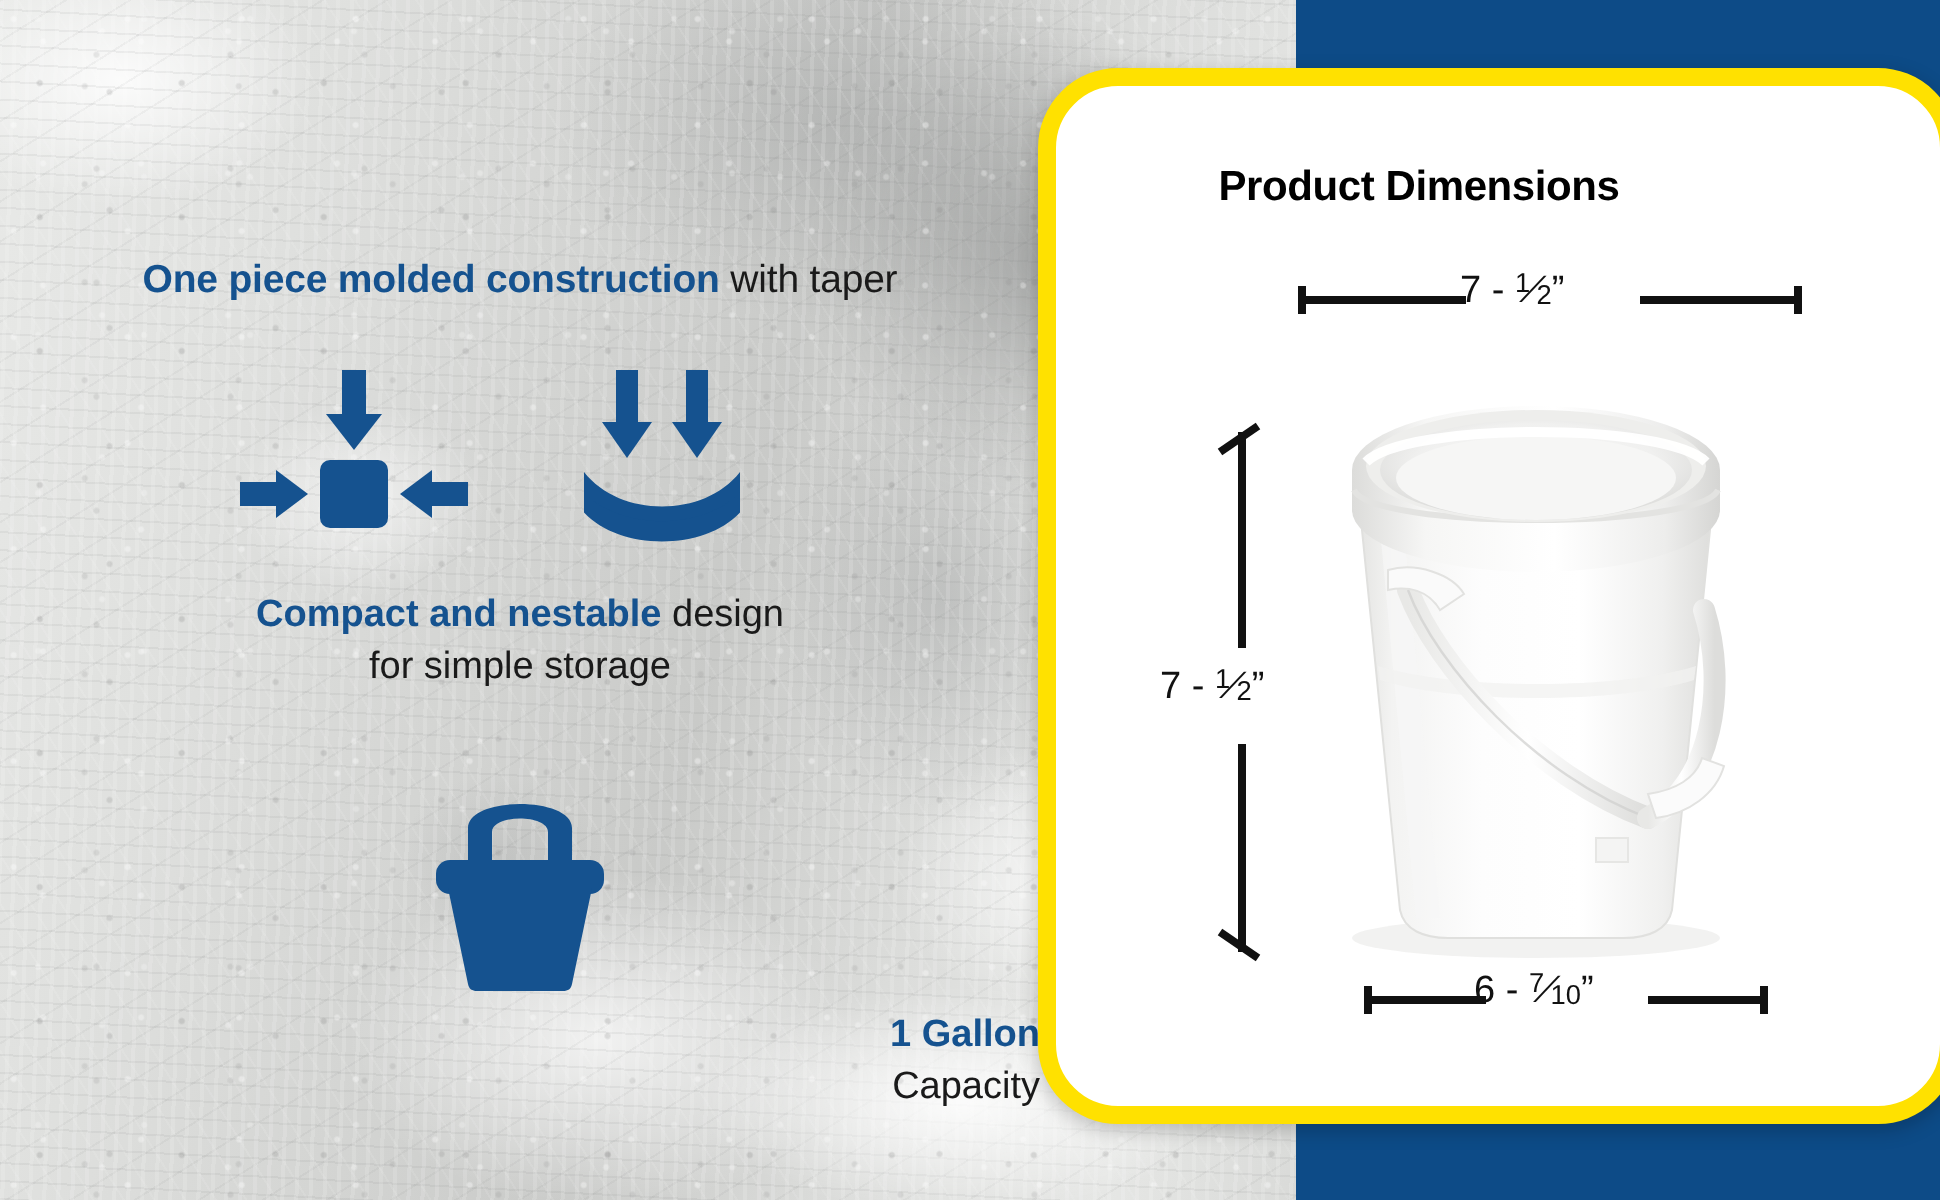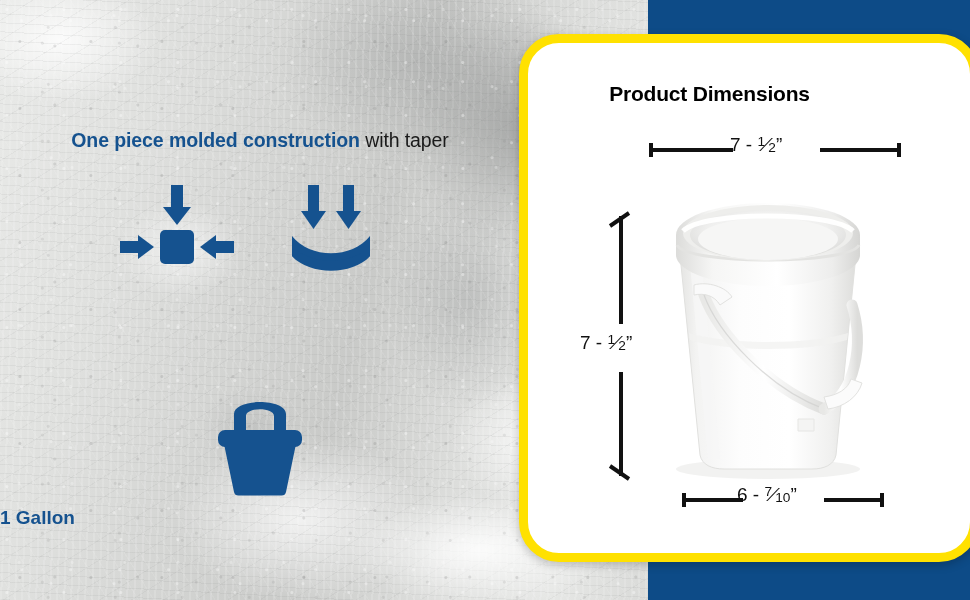--- a/index.html
+++ b/index.html
@@ -78,21 +78,21 @@
     position:absolute;top:88px;left:0;width:520px;text-align:center;
     font-size:19.5px;line-height:1.2;color:#1a1a1a;letter-spacing:-.1px;
   }
   .headline b{color:#15528f;font-weight:bold;}
   .sub1{
     position:absolute;top:254px;left:0;width:520px;text-align:center;
     font-size:19px;line-height:1.35;color:#1a1a1a;
   }
   .sub1 b{color:#15528f;font-weight:bold;}
   .sub2{
-    position:absolute;top:464px;left:0;width:520px;text-align:left;
+    position:absolute;top:464px;left:0;width:520px;text-align:right;
     font-size:19px;line-height:1.35;color:#1a1a1a;
   }
   .sub2 .ln1{color:#15528f;font-weight:bold;display:block;}
   .sub2 .ln2{color:#1a1a1a;display:block;}
 
   .icon-row{position:absolute;top:140px;left:0;width:520px;height:95px;}
   .icon-taper{position:absolute;left:118px;top:2px;}
   .icon-nest{position:absolute;left:288px;top:2px;}
   .icon-bucket{position:absolute;left:0px;top:345px;width:520px;text-align:center;}
 
@@ -168,36 +168,41 @@
             <polygon points="48,28 73,28 60.5,46"></polygon>
 
             <path d="M4 55 C 22 78, 64 78, 82 55 L 82 67 C 64 90, 22 90, 4 67 Z" transform="translate(0,-2)"></path>
             <path d="M4 74 C 22 95, 64 95, 82 74 L 82 85 C 64 106, 22 106, 4 85 Z" transform="translate(0,-5) scale(1,0.92)"></path>
           </g>
         </svg>
       </div>
 
     </div>
 
+    <div class="sub1">
+      <b style="color: rgb(21, 82, 143);">Compact and nestable</b><span> design</span><br>
+      <span>for simple storage</span>
+    </div>
 
     <div class="icon-bucket">
       <svg width="104" height="110" viewBox="0 0 104 110" aria-hidden="true" style="margin:0 auto;">
         <g fill="#15528f">
 
           <path d="M26 46 L26 28 C26 12, 78 12, 78 28 L78 46 L66 46 L66 30 C66 21, 38 21, 38 30 L38 46 Z"></path>
 
           <rect x="10" y="44" width="84" height="17" rx="7"></rect>
 
           <path d="M16 58 L88 58 L78 106 C77.5 108.5, 76 109.5, 73.5 109.5 L30.5 109.5 C28 109.5, 26.5 108.5, 26 106 Z"></path>
         </g>
       </svg>
     </div>
 
     <div class="sub2">
       <span class="ln1" style="color: rgb(21, 82, 143);">1 Gallon</span>
+      <span class="ln2">Capacity</span>
     </div>
 
   </div>
 
   <div class="yellowcard" style="border-color: rgb(255, 225, 0);"></div>
 
   <div class="card-title">Product Dimensions</div>
 
   <div class="bucket-wrap">
     <svg width="270" height="300" viewBox="0 0 270 300" aria-hidden="true">

